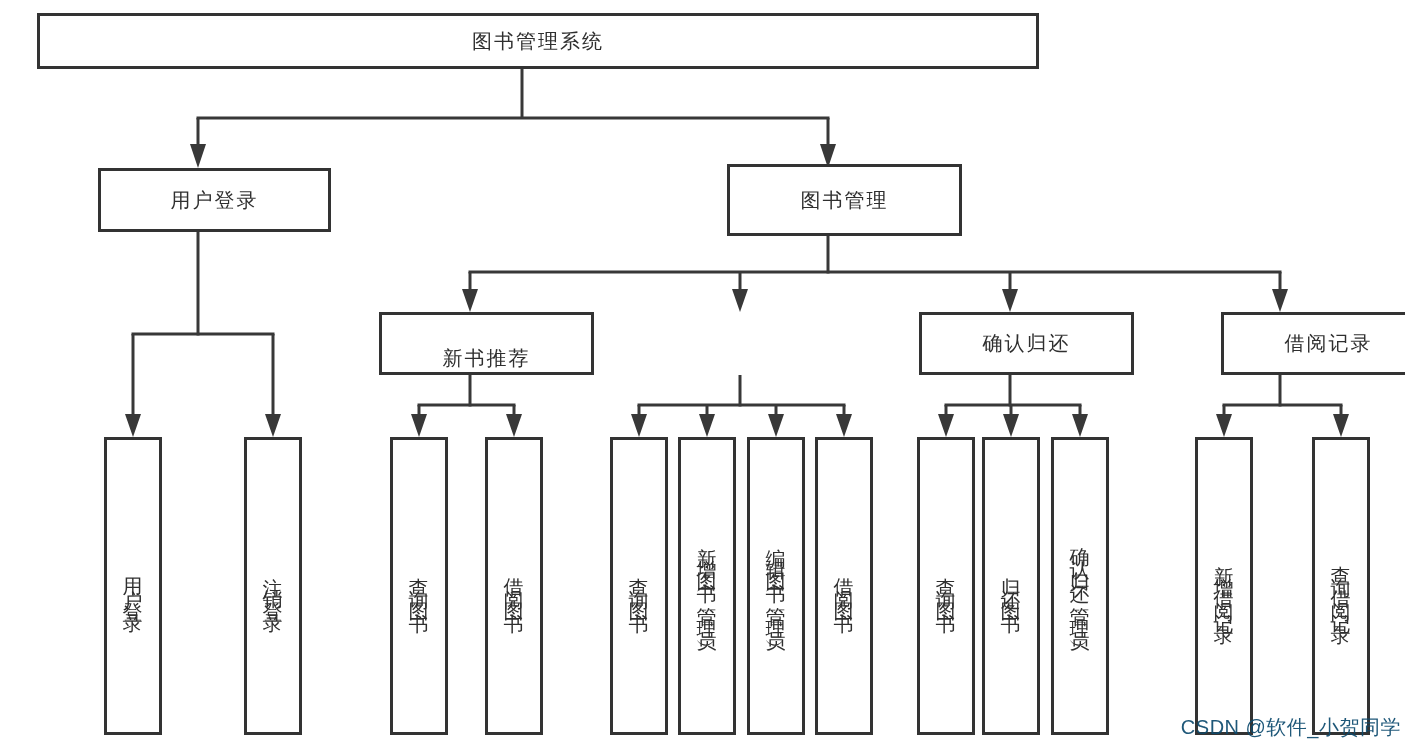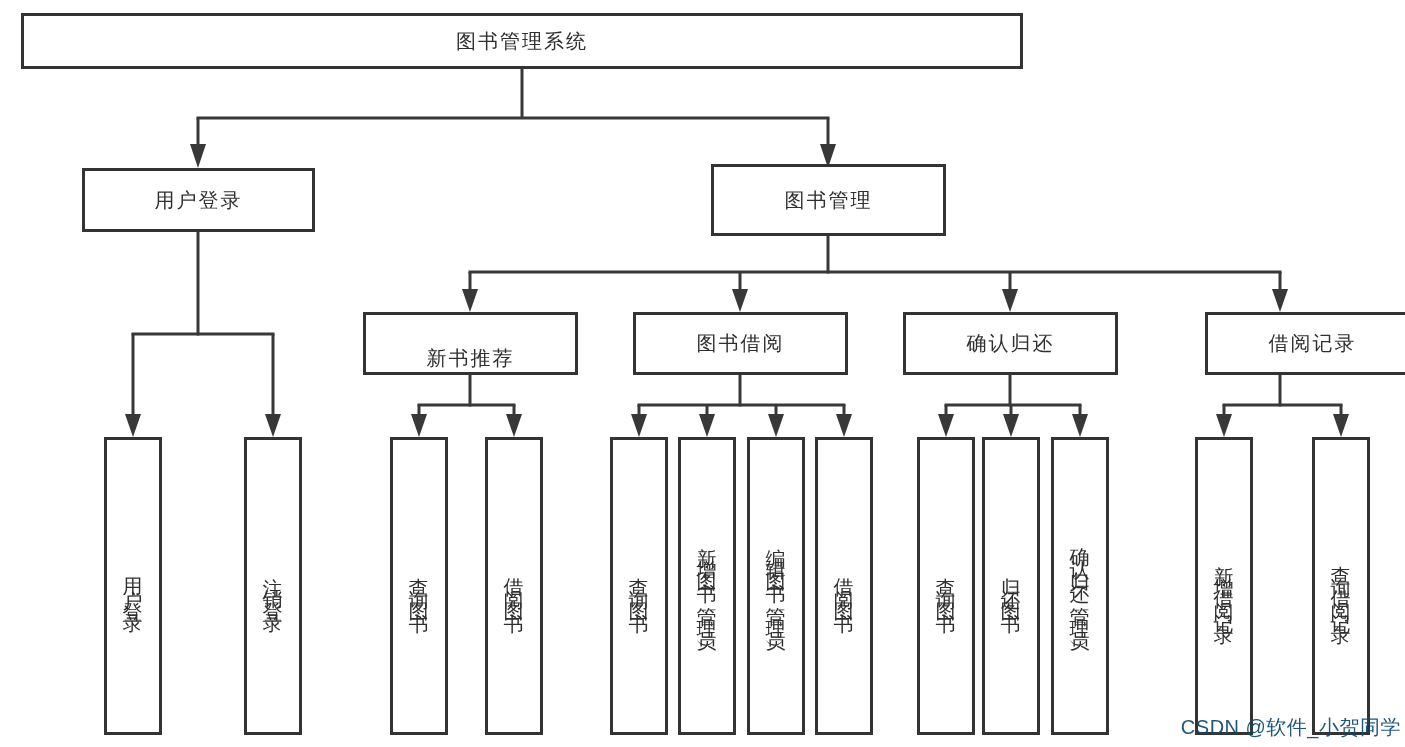--- a/index.html
+++ b/index.html
@@ -23,21 +23,21 @@
   .node {
     position: absolute;
     background: #ffffff;
     border: 3px solid #333333;
     display: flex;
     align-items: center;
     justify-content: center;
     z-index: 2;
     color: #2f2f2f;
   }
-  .hnode { font-size: 20px; letter-spacing: 2px; }
+  .hnode { font-size: 20px; letter-spacing: 2px; margin-left: 16px; }
   .root-node  { left: 21px;   top: 13px;  width: 1002px; height: 56px; }
   .n-user-login { left: 82px;  top: 168px; width: 233px; height: 64px; }
   .n-book-mgmt  { left: 711px; top: 164px; width: 235px; height: 72px; }
   .lvl3 { top: 312px; width: 215px; height: 63px; }
   .n-new-book   { left: 363px; align-items: flex-end; }
   .n-borrow     { left: 633px; }
   .n-current    { left: 903px; }
   .n-records    { left: 1205px; }
   .leaf {
     top: 437px;
@@ -155,23 +155,20 @@
   <div class="node hnode n-user-login">
     <span>用户登录</span>
   </div>
   <div class="node hnode n-book-mgmt">
     <span>图书管理</span>
   </div>
 
   <div class="node hnode lvl3 n-new-book">
     <span>新书推荐</span>
   </div>
-  <div class="node hnode lvl3 n-borrow">
-    <span>图书借阅</span>
-  </div>
   <div class="node hnode lvl3 n-current">
     <span>确认归还</span>
   </div>
   <div class="node hnode lvl3 n-records">
     <span>借阅记录</span>
   </div>
 
   <div class="node leaf leaf-1">用户登录</div>
   <div class="node leaf leaf-2">注销登录</div>
   <div class="node leaf leaf-3">查询图书</div>

